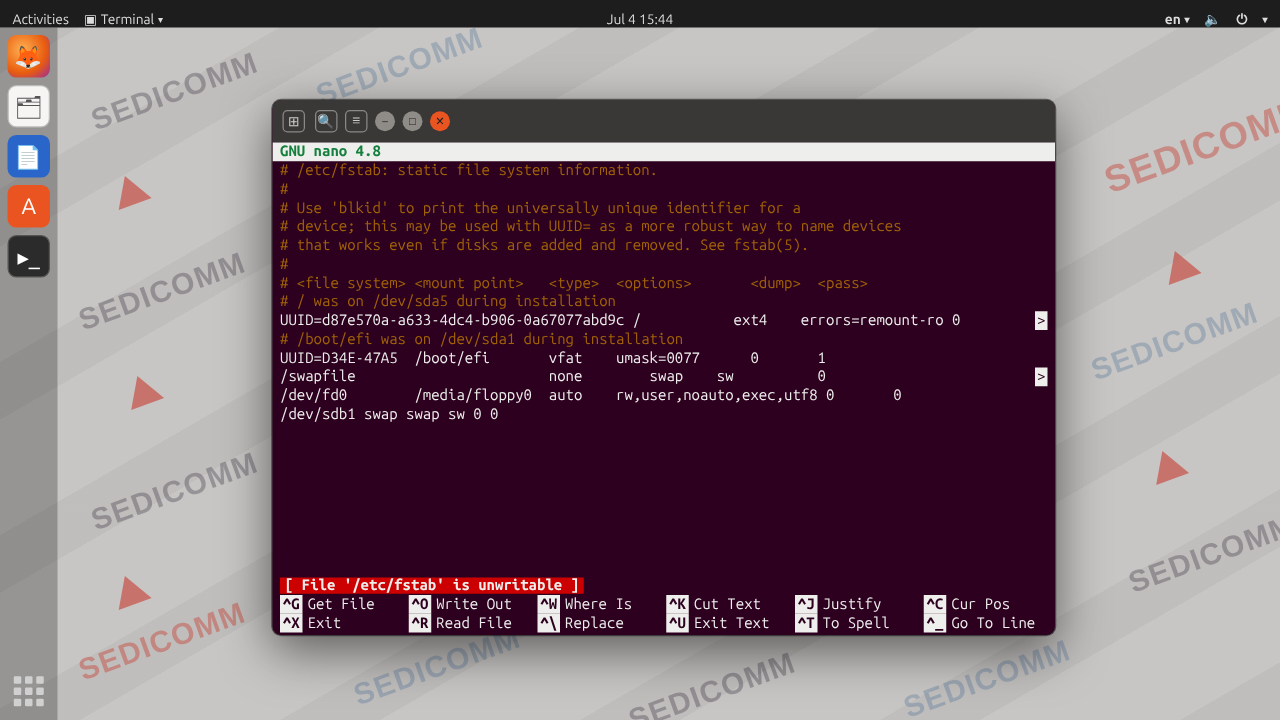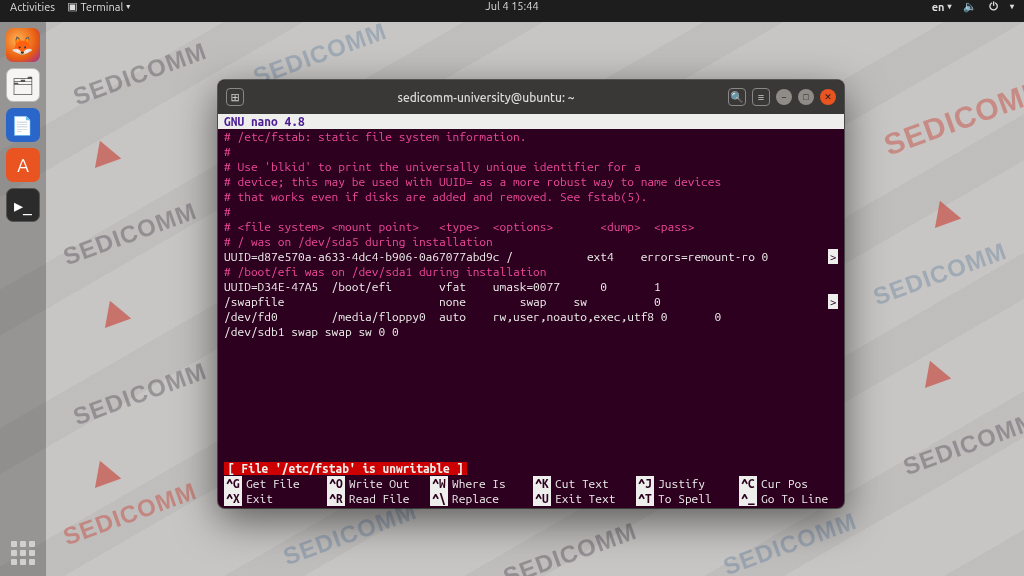--- a/index.html
+++ b/index.html
@@ -33,21 +33,21 @@
     border-left: 14px solid transparent;
     border-right: 14px solid transparent;
     border-bottom: 24px solid rgba(198,45,32,0.55);
     transform: rotate(-20deg);
   }
 
   
   .topbar {
     position: absolute; top: 0; left: 0; right: 0; height: 22px;
     background: #1d1d1d; color: #ddd; font-size: 11px;
-    display: flex; align-items: flex-start; padding: 0 10px;
+    display: flex; align-items: flex-end; padding: 0 10px;
     z-index: 5;
   }
   .topbar .left, .topbar .right { display: flex; align-items: center; gap: 12px; }
   .topbar .center { position: absolute; left: 50%; transform: translateX(-50%); }
   .topbar .right { margin-left: auto; font-weight: bold; }
   .topbar .item { display: flex; align-items: center; gap: 3px; }
   .caret { font-size: 8px; }
 
   
   .dock {
@@ -107,33 +107,33 @@
   .sq { width:15px;height:15px;border:1px solid #888;border-radius:3px;display:flex;align-items:center;justify-content:center;font-size:10px;}
 
   .termbody {
     flex: 1; position: relative;
     font-family: "Ubuntu Mono","DejaVu Sans Mono",Menlo,Consolas,monospace;
     font-size: 12px; line-height: 15px;
     color: #eeeeec;
   }
   .nano-header {
     display: flex;
-    background: #eeeeec; color: #4c1d95;
+    background: #eeeeec; color: #15803d;
     padding: 0 6px;
     font-weight: bold;
     height: 15px;
     flex-direction: column;
   }
   .nano-header .filepath { flex:1; text-align: center; }
   .nano-content {
     padding: 0 6px;
     white-space: pre;
     position: relative;
   }
-  .c-comment { color: #ec4899; }
+  .c-comment { color: #a16207; }
   .c-normal  { color: #eeeeec; }
   .linewrap { position: absolute; right: 0; background:#eeeeec; color:#2c001e; width:10px; text-align:center; }
 
   .nano-footer {
     position: absolute; bottom: 0; left: 0; right: 0;
     padding: 0 6px 2px 6px;
   }
   .status-line { height: 15px; }
   .status-msg {
     background: #cc0000; color: #eeeeec; padding: 0 4px; font-weight: bold;
@@ -204,21 +204,20 @@
       <span></span>
       <span></span>
       <span></span>
       <span></span>
   </div>
 </div>
 
 <div class="termwin">
   <div class="titlebar">
     <div class="tb-btn sq">⊞</div>
-    <div class="title">sedicomm-university@ubuntu: ~</div>
     <div class="right-ctrls">
       <div class="tb-btn sq">🔍</div>
       <div class="tb-btn sq">≡</div>
       <div class="winbtn min">–</div>
       <div class="winbtn max">□</div>
       <div class="winbtn close">✕</div>
     </div>
   </div>
 
   <div class="termbody">

